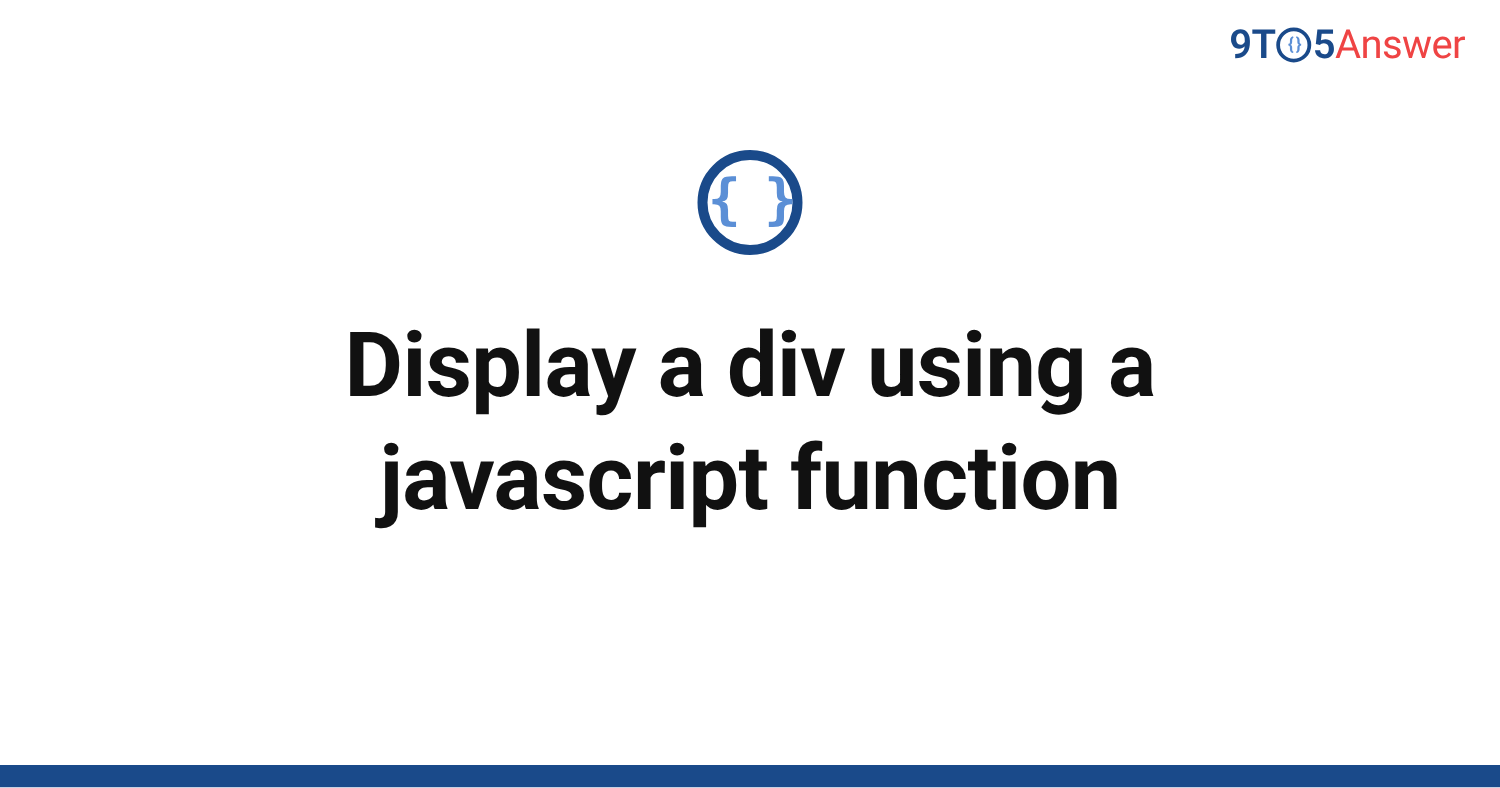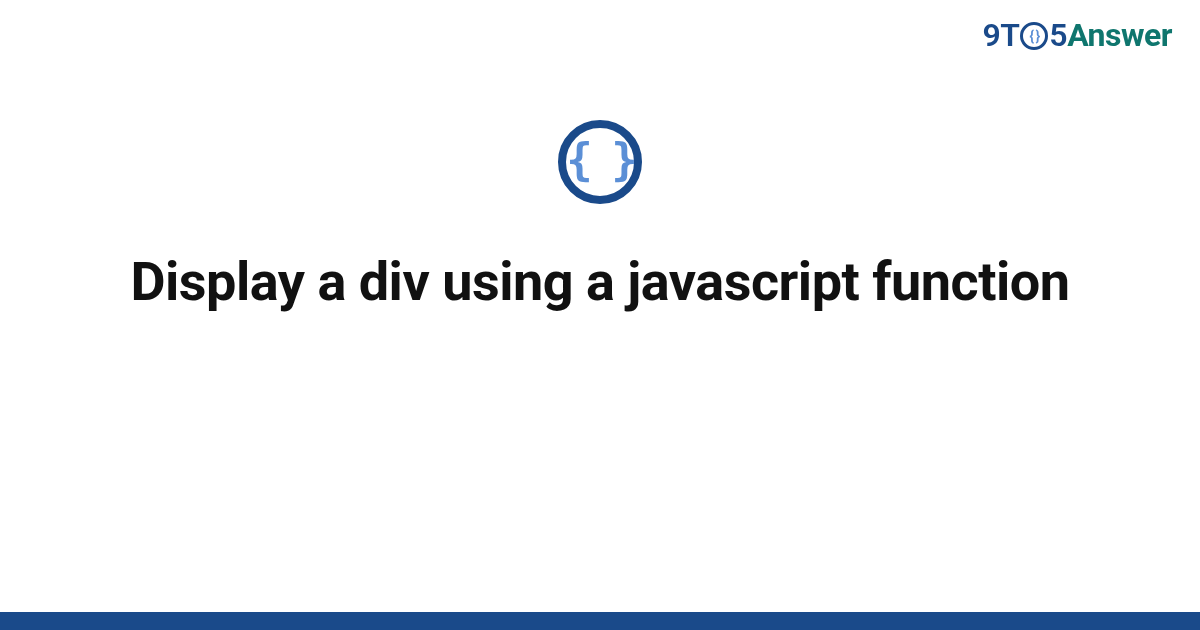--- a/index.html
+++ b/index.html
@@ -49,22 +49,22 @@
       color: #5b8fd6;
       font-size: 14px;
       font-weight: 700;
       letter-spacing: -1px;
     }
     .brand .five {
       color: #1a4a8a;
       font-weight: 600;
     }
     .brand .answer {
-      color: #0f766e;
-      font-weight: 700;
+      color: #ef4444;
+      font-weight: 400;
     }
     .center-wrap {
       position: absolute;
       top: 120px;
       left: 0;
       right: 0;
       display: flex;
       flex-direction: column;
       align-items: center;
     }
@@ -83,21 +83,21 @@
       font-size: 44px;
       font-weight: 700;
       letter-spacing: -4px;
       font-family: Consolas, Monaco, monospace;
       line-height: 1;
       position: relative;
       top: -2px;
     }
     .title {
       color: #111111;
-      font-size: 54px;
+      font-size: 72px;
       font-weight: 700;
       text-align: center;
       line-height: 1.25;
       max-width: 960px;
       letter-spacing: -0.5px;
     }
     .bottom-bar {
       position: absolute;
       left: 0;
       right: 0;

